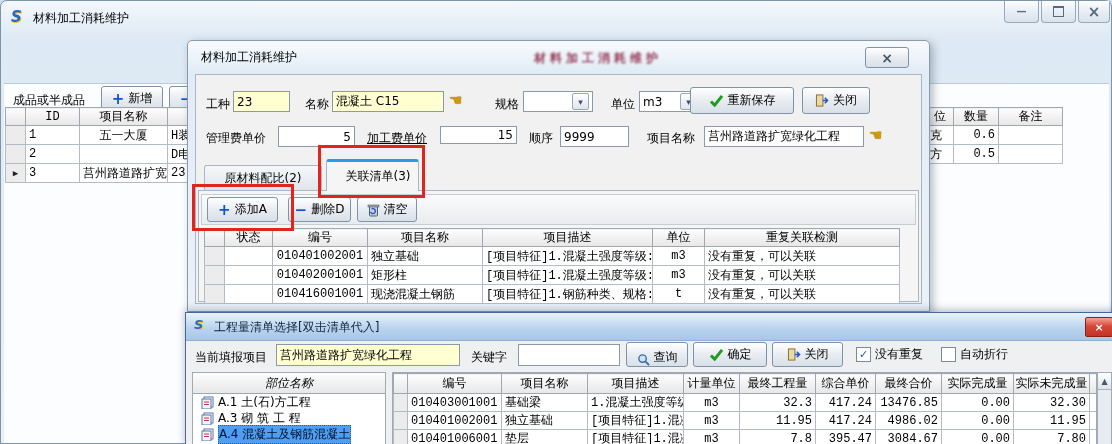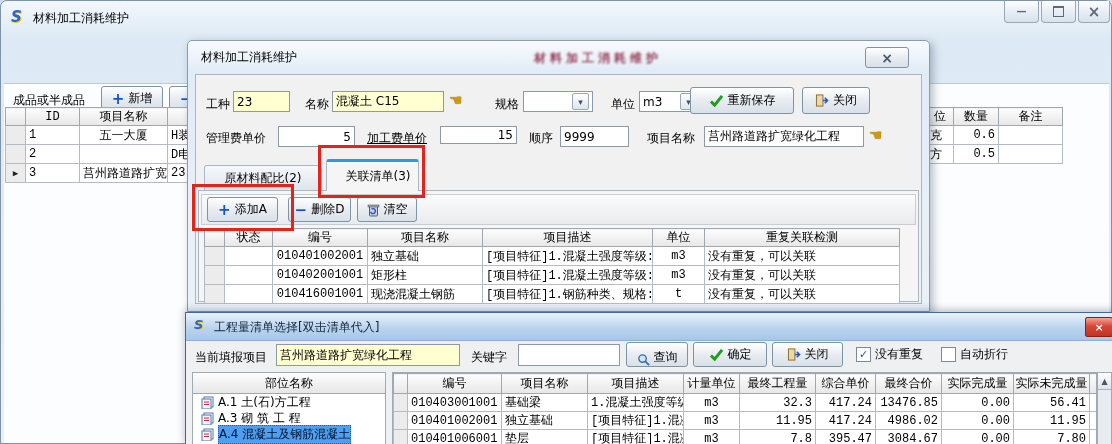--- a/index.html
+++ b/index.html
@@ -71,21 +71,21 @@
   #dlg2{position:absolute;left:185px;top:312px;width:932px;height:135px;z-index:30;background:#eef0f2;
     border:1px solid #43679a;box-shadow:0 -2px 8px rgba(20,40,70,.3);box-sizing:border-box;}
   #dlg2-title{position:absolute;left:0;top:0;right:0;height:27px;
     background:linear-gradient(180deg,#e9f3fc,#bad4ee 55%,#a7c7e7);border-bottom:1px solid #8fb0d4;}
   .dlg2-close{position:absolute;left:899px;top:4px;width:26px;height:18px;border:1px solid #8e1f14;border-radius:2px;
     background:linear-gradient(#f5a296,#d6473a 45%,#c03325);color:#fff;font-weight:bold;font-size:11px;
     display:flex;align-items:center;justify-content:center;}
   #tree-panel{position:absolute;left:6px;top:59px;width:194px;height:76px;background:#fff;border:1px solid #a0aab4;
     box-sizing:border-box;overflow:hidden;}
   .tree-header{height:20px;background:linear-gradient(#fdfdfd,#e7e7e7);border-bottom:1px solid #9ea8b2;
-    display:flex;align-items:center;justify-content:center;}
+    display:flex;align-items:center;justify-content:center;font-style:italic;}
   .tree-item{height:16px;display:flex;align-items:center;gap:3px;padding-left:8px;white-space:nowrap;font-size:12px;}
   .tree-item .doc{flex:0 0 auto;}
   .tree-item.sel .tlabel{background:#4f9ef0;border:1px dotted #1c5fae;color:#00112a;}
   #dlg2-tablewrap{position:absolute;left:206px;top:59px;width:705px;height:76px;overflow:hidden;background:#fff;
     border:1px solid #a0aab4;box-sizing:border-box;}
   #dlg2-scroll{position:absolute;left:911px;top:59px;width:15px;height:76px;background:#e8ecf0;border:1px solid #a0aab4;
     box-sizing:border-box;}
   .scroll-btn{height:16px;background:linear-gradient(#fdfdfd,#dfe4ea);border-bottom:1px solid #a8b2bc;
     display:flex;align-items:center;justify-content:center;font-size:8px;color:#46586a;}
 </style>
@@ -429,21 +429,21 @@
         <tr style="height:17px;">
           <td class="marker"></td>
           <td>010403001001</td>
           <td>基础梁</td>
           <td>1.混凝土强度等级:C</td>
           <td class="ctr">m3</td>
           <td class="num">32.3</td>
           <td class="num">417.24</td>
           <td class="num">13476.85</td>
           <td class="num">0.00</td>
-          <td class="num">56.41</td>
+          <td class="num">32.30</td>
           <td></td>
         </tr>
         <tr style="height:17px;">
           <td class="marker"></td>
           <td>010401002001</td>
           <td>独立基础</td>
           <td>[项目特征]1.混凝土</td>
           <td class="ctr">m3</td>
           <td class="num">11.95</td>
           <td class="num">417.24</td>

